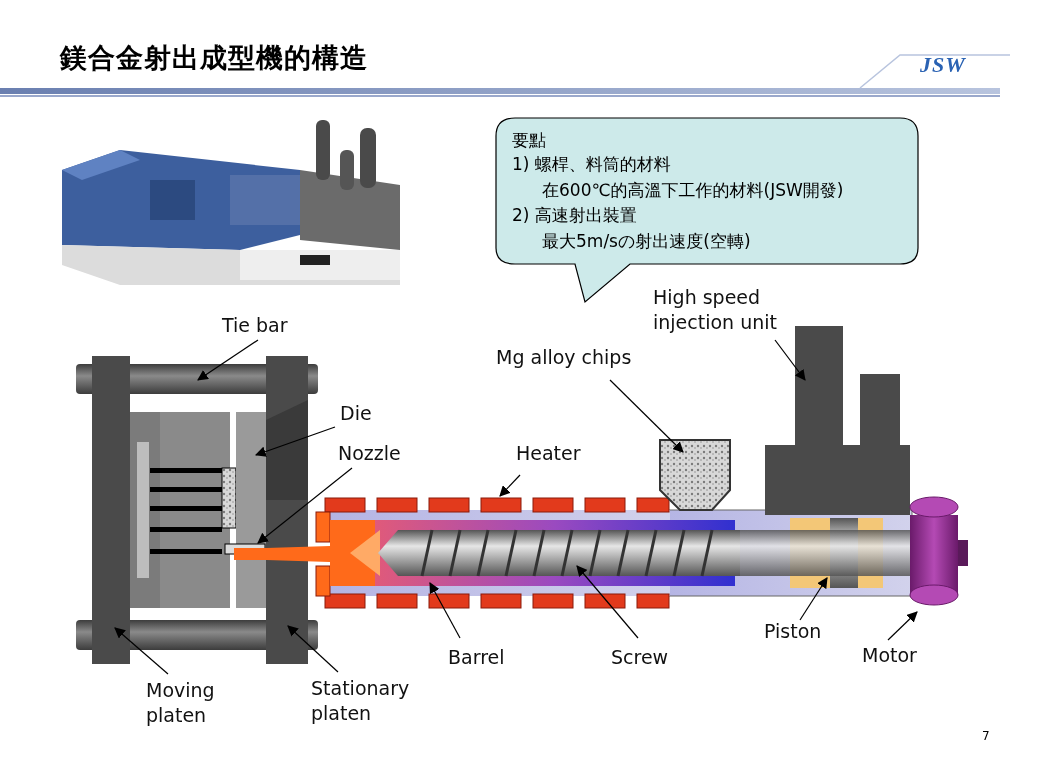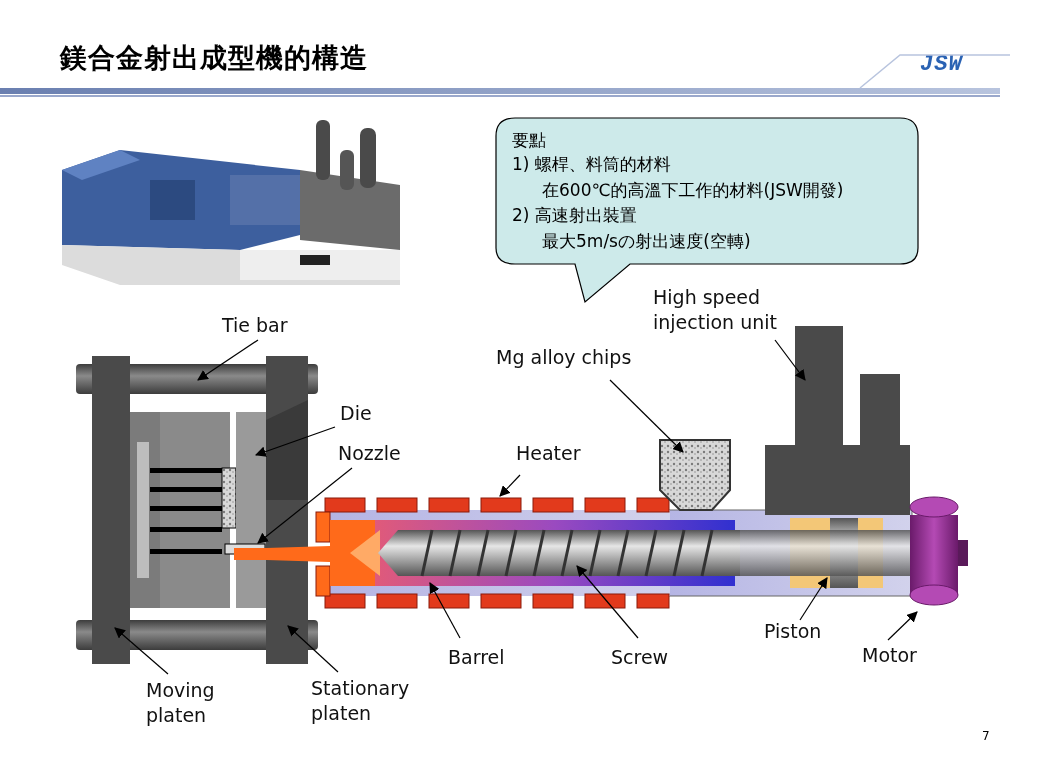--- a/index.html
+++ b/index.html
@@ -1,18 +1,18 @@
 <!DOCTYPE html>
 <html><head>
 <meta charset="utf-8">
 <style>
   html,body{margin:0;padding:0;background:#fff;}
   body{width:1040px;height:775px;position:relative;overflow:hidden;font-family:"DejaVu Sans","Liberation Sans",sans-serif;}
   .title{position:absolute;left:52px;top:40px;font-size:27px;font-weight:bold;color:#000;letter-spacing:1px;font-family:"DejaVu Sans",sans-serif;margin-left:8px;}
-  .logo{position:absolute;left:920px;top:52px;font-size:22px;font-weight:bold;font-style:italic;color:#2a62b3;letter-spacing:1px;font-family:Liberation Mono, monospace;}
+  .logo{position:absolute;left:920px;top:52px;font-size:22px;font-weight:bold;font-style:italic;color:#2a62b3;letter-spacing:1px;font-family:Liberation Serif, serif;}
   svg.main{position:absolute;left:0;top:0;}
   .lbl{font-family:"DejaVu Sans","Liberation Sans",sans-serif;font-size:19px;fill:#111;}
   .bubble-text{font-family:"DejaVu Sans",sans-serif;font-size:17px;fill:#000;}
   .pageno{font-size:12px;fill:#000;}
 </style>
 </head>
 <body>
 
 <div class="title">鎂合金射出成型機的構造</div>
 <div class="logo">JSW</div>

